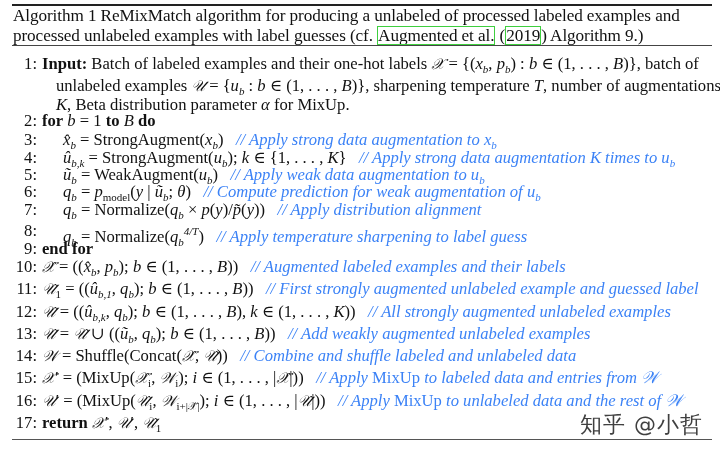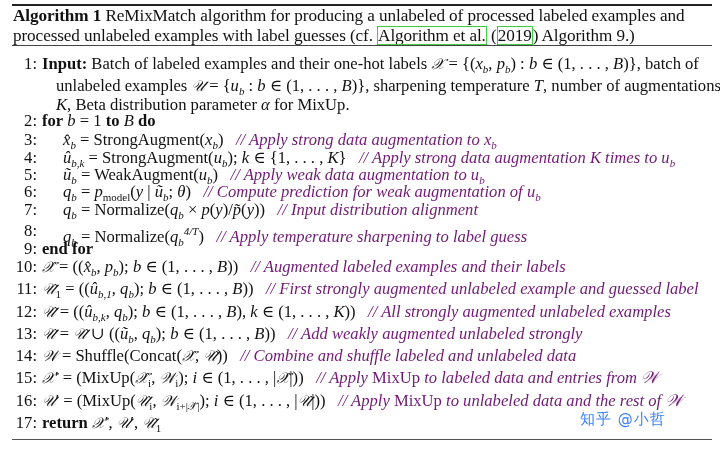--- a/index.html
+++ b/index.html
@@ -3,44 +3,44 @@
 <meta charset="utf-8">
 <style>
   html, body { margin:0; padding:0; background:#fff; }
   body { width:720px; height:457px; position:relative; overflow:hidden;
          font-family:"Liberation Serif","DejaVu Serif",serif; color:#111; }
   .rule { position:absolute; left:12px; width:700px; background:#222; }
   .rule.top { top:4px; height:2px; }
   .rule.mid { top:45px; height:1px; background:#444; }
   .rule.bot { top:439px; height:1px; background:#555; }
   .caption { position:absolute; left:13px; top:6px; width:700px; font-size:17.2px; line-height:20px; letter-spacing:-0.1px; }
-  .caption b { font-weight:bold; }
+  .caption b { font-weight:normal; }
   .cite { outline:1.3px solid #3ecf3e; outline-offset:-1px; padding:0 1px; }
   .line { position:absolute; left:0; white-space:nowrap; font-size:16.6px; line-height:20px; }
   .ln { position:absolute; text-align:right; width:37px; left:0; }
   .body { position:absolute; left:42px; }
   .ind { left:63px; }
-  .cmt { color:#701a75; font-style:italic; }
+  .cmt { color:#3b82f6; font-style:italic; }
   .cmt .up { font-style:normal; }
   .kw { font-weight:bold; }
   i.m { font-style:italic; }
   .cal { font-family:"DejaVu Serif",serif; font-style:italic; font-size:15px; }
   sub, sup { font-size:11px; }
-  .watermark { position:absolute; left:580px; top:410px; font-size:15px; color:#3b82f6;
+  .watermark { position:absolute; left:580px; top:410px; font-size:22px; color:#404040;
                font-family:"DejaVu Sans",sans-serif; letter-spacing:1px; }
   .cont { position:absolute; left:56px; white-space:nowrap; font-size:16.6px; line-height:20px; }
 </style>
 </head>
 <body>
 
 <div class="rule top"></div>
 <div class="caption">
   <b>Algorithm 1</b>
   <span>ReMixMatch</span><span> algorithm for producing a unlabeled of processed labeled examples and</span><br>
-  <span>processed unlabeled examples with label guesses (cf. </span><span class="cite">Algorithm et al.</span><span> (</span><span class="cite">2019</span><span>) Algorithm 9.)</span>
+  <span>processed unlabeled examples with label guesses (cf. </span><span class="cite">Augmented et al.</span><span> (</span><span class="cite">2019</span><span>) Algorithm 9.)</span>
 </div>
 <div class="rule mid"></div>
 
 <div class="line" style="top:54px">
   <span class="ln">1:</span>
   <span class="body"><span class="kw">Input:</span> Batch of labeled examples and their one-hot labels <span class="cal">𝒳</span> = {(<i class="m">x<sub>b</sub></i>, <i class="m">p<sub>b</sub></i>) : <i class="m">b</i> ∈ (1, . . . , <i class="m">B</i>)}, batch of</span>
 </div>
 <div class="cont" style="top:76px">unlabeled examples <span class="cal">𝒰</span> = {<i class="m">u<sub>b</sub></i> : <i class="m">b</i> ∈ (1, . . . , <i class="m">B</i>)}, sharpening temperature <i class="m">T</i>, number of augmentations</div>
 <div class="cont" style="top:95px"><i class="m">K</i>, Beta distribution parameter <i class="m">α</i> for MixUp.</div>
 
@@ -64,21 +64,21 @@
   <span class="body ind"><i class="m">ũ<sub>b</sub></i> = WeakAugment(<i class="m">u<sub>b</sub></i>) &nbsp;&nbsp;<span class="cmt">// Apply weak data augmentation to <i>u<sub>b</sub></i></span></span>
 </div>
 
 <div class="line" style="top:182px">
   <span class="ln">6:</span>
   <span class="body ind"><i class="m">q<sub>b</sub></i> = <i class="m">p</i><sub>model</sub>(<i class="m">y</i> | <i class="m">ũ<sub>b</sub></i>; <i class="m">θ</i>) &nbsp;&nbsp;<span class="cmt">// Compute prediction for weak augmentation of <i>u<sub>b</sub></i></span></span>
 </div>
 
 <div class="line" style="top:200px">
   <span class="ln">7:</span>
-  <span class="body ind"><i class="m">q<sub>b</sub></i> = Normalize(<i class="m">q<sub>b</sub></i> × <i class="m">p</i>(<i class="m">y</i>)/<i class="m">p̃</i>(<i class="m">y</i>)) &nbsp;&nbsp;<span class="cmt">// Input distribution alignment</span></span>
+  <span class="body ind"><i class="m">q<sub>b</sub></i> = Normalize(<i class="m">q<sub>b</sub></i> × <i class="m">p</i>(<i class="m">y</i>)/<i class="m">p̃</i>(<i class="m">y</i>)) &nbsp;&nbsp;<span class="cmt">// Apply distribution alignment</span></span>
 </div>
 
 <div class="line" style="top:221px">
   <span class="ln">8:</span>
   <span class="body ind"><i class="m">q<sub>b</sub></i> = Normalize(<i class="m">q<sub>b</sub><sup>4/T</sup></i>) &nbsp;&nbsp;<span class="cmt">// Apply temperature sharpening to label guess</span></span>
 </div>
 
 <div class="line" style="top:239px">
   <span class="ln">9:</span>
   <span class="body kw">end for</span>
@@ -94,21 +94,21 @@
   <span class="body"><span class="cal">𝒰̂</span><sub>1</sub> = ((<i class="m">û<sub>b,1</sub></i>, <i class="m">q<sub>b</sub></i>); <i class="m">b</i> ∈ (1, . . . , <i class="m">B</i>)) &nbsp;&nbsp;<span class="cmt">// First strongly augmented unlabeled example and guessed label</span></span>
 </div>
 
 <div class="line" style="top:302px">
   <span class="ln">12:</span>
   <span class="body"><span class="cal">𝒰̂</span> = ((<i class="m">û<sub>b,k</sub></i>, <i class="m">q<sub>b</sub></i>); <i class="m">b</i> ∈ (1, . . . , <i class="m">B</i>), <i class="m">k</i> ∈ (1, . . . , <i class="m">K</i>)) &nbsp;&nbsp;<span class="cmt">// All strongly augmented unlabeled examples</span></span>
 </div>
 
 <div class="line" style="top:324px">
   <span class="ln">13:</span>
-  <span class="body"><span class="cal">𝒰̂</span> = <span class="cal">𝒰̂</span> ∪ ((<i class="m">ũ<sub>b</sub></i>, <i class="m">q<sub>b</sub></i>); <i class="m">b</i> ∈ (1, . . . , <i class="m">B</i>)) &nbsp;&nbsp;<span class="cmt">// Add weakly augmented unlabeled strongly</span></span>
+  <span class="body"><span class="cal">𝒰̂</span> = <span class="cal">𝒰̂</span> ∪ ((<i class="m">ũ<sub>b</sub></i>, <i class="m">q<sub>b</sub></i>); <i class="m">b</i> ∈ (1, . . . , <i class="m">B</i>)) &nbsp;&nbsp;<span class="cmt">// Add weakly augmented unlabeled examples</span></span>
 </div>
 
 <div class="line" style="top:346px">
   <span class="ln">14:</span>
   <span class="body"><span class="cal">𝒲</span> = Shuffle(Concat(<span class="cal">𝒳̂</span>, <span class="cal">𝒰̂</span>)) &nbsp;&nbsp;<span class="cmt">// Combine and shuffle labeled and unlabeled data</span></span>
 </div>
 
 <div class="line" style="top:368px">
   <span class="ln">15:</span>
   <span class="body"><span class="cal">𝒳</span>′ = (MixUp(<span class="cal">𝒳̂</span><sub>i</sub>, <span class="cal">𝒲</span><sub>i</sub>); <i class="m">i</i> ∈ (1, . . . , |<span class="cal">𝒳̂</span>|)) &nbsp;&nbsp;<span class="cmt">// Apply <span class="up">MixUp</span> to labeled data and entries from 𝒲</span></span>

